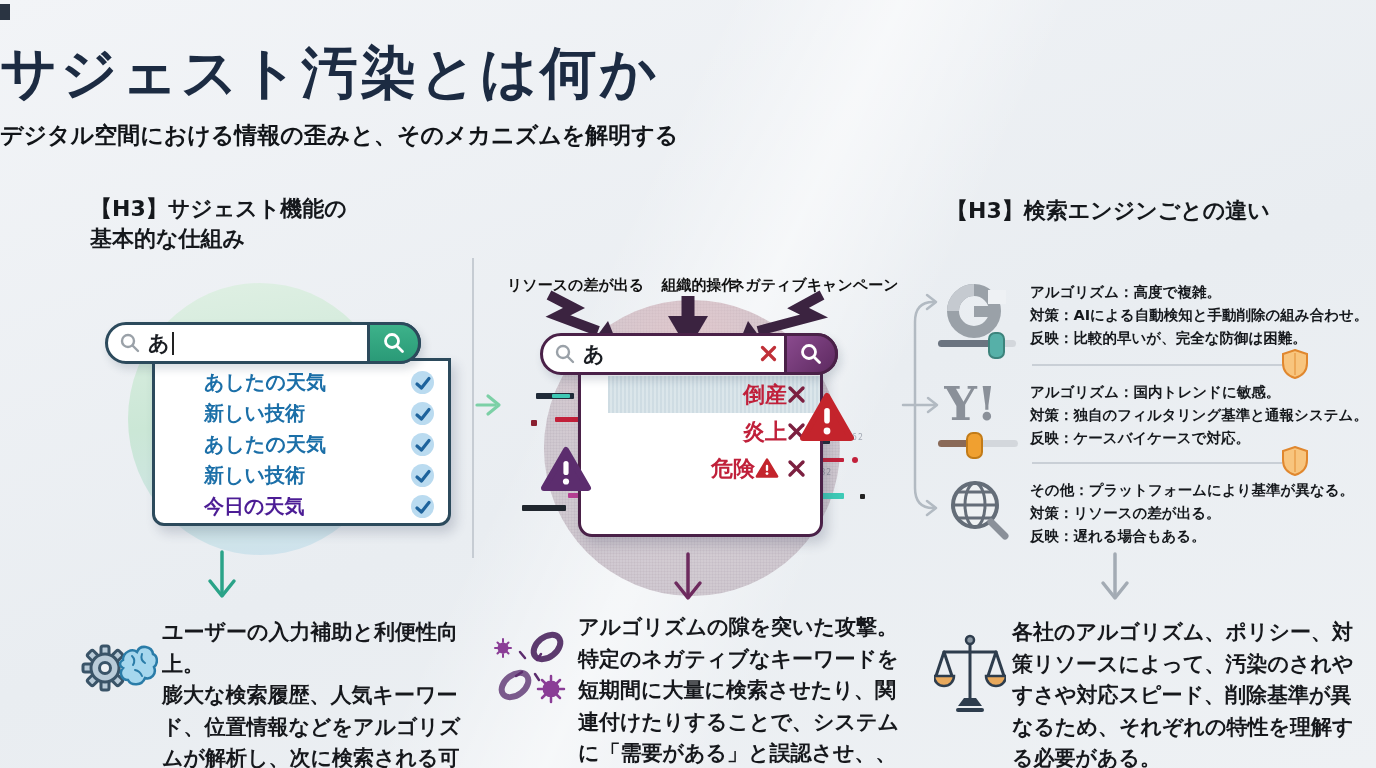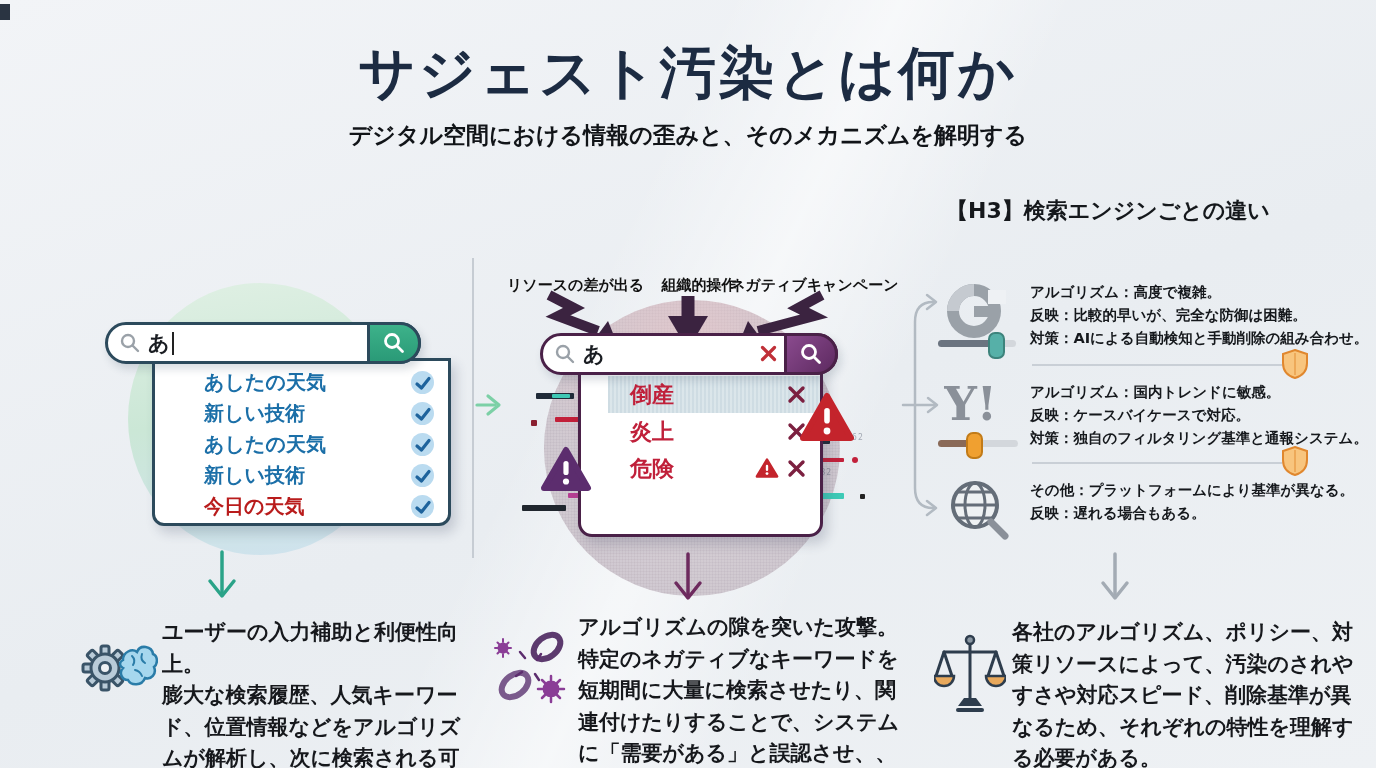--- a/index.html
+++ b/index.html
@@ -3,55 +3,55 @@
 <meta charset="utf-8">
 <style>
   html,body{margin:0;padding:0;}
   body{font-family:"DejaVu Sans",sans-serif;}
   #canvas{position:relative;width:1376px;height:768px;overflow:hidden;
     background:
       linear-gradient(115deg, rgba(255,255,255,0) 42%, rgba(255,255,255,.55) 52%, rgba(255,255,255,0) 62%),
       linear-gradient(160deg,#f2f4f7 0%,#e9edf1 55%,#eef1f4 100%);
     color:#15171c;}
   .abs{position:absolute;}
-  .ctr{text-align:center;}
+  .ctr{text-align:left;}
   
   .main-title{left:0;top:36px;width:1376px;font-size:56px;font-weight:900;letter-spacing:3px;color:#1c2b42;}
   .sub-title{left:0;top:120px;width:1376px;font-size:23px;font-weight:800;color:#111418;}
   .col-head{font-size:22px;font-weight:800;line-height:1.35;color:#15181c;}
   
   .c1-circle{left:128px;top:283px;width:264px;height:272px;border-radius:50%;
     background:linear-gradient(172deg,#e0f0e4 0%,#cbe7d6 48%,#cfe2ef 100%);}
   .searchbar{height:36px;background:#fff;border:3px solid #2c4a5c;border-radius:21px;
     display:flex;align-items:center;box-shadow:3px 5px 9px rgba(50,70,95,.18);}
   .sb-query{font-size:21px;font-weight:700;color:#1a1d22;margin-left:8px;}
   .cursor{display:inline-block;width:2px;height:23px;background:#222;vertical-align:middle;margin-left:2px;}
   .sb-btn{position:absolute;right:-3px;top:-3px;bottom:-3px;width:48px;border-radius:0 21px 21px 0;
     display:flex;align-items:center;justify-content:center;border:3px solid #2c4a5c;}
   .sb-btn.green{background:linear-gradient(180deg,#3db28a,#2a9a77);}
   .sb-btn.purple{background:linear-gradient(135deg,#8a4a8e,#5d2a60);border-color:#4a2148;}
   .panel{background:#fff;box-shadow:5px 7px 12px rgba(50,60,90,.20);padding-left:27px;}
   .c1-panel{left:152px;top:358px;width:266px;height:162px;border:3px solid #2c4a5c;border-radius:0 0 12px 12px;z-index:1;}
   .c1-row{height:31px;display:flex;align-items:center;padding:0 14px 0 22px;}
   .c1-row .txt{flex:1;font-size:20px;font-weight:800;color:#1b6fa8;}
-  .c1-row.last .txt{color:#b91c1c;}
+  .c1-row.last .txt{color:#4c1d95;}
   .chk{width:23px;height:23px;border-radius:50%;background:#badbf0;display:flex;align-items:center;justify-content:center;}
   .blk{font-size:21px;font-weight:700;line-height:1.5;color:#16181c;}
   .blk .lead{margin-bottom:0px;}
   
   .c2-circle{left:544px;top:300px;width:296px;height:296px;border-radius:50%;opacity:.95;
     background:
       radial-gradient(circle at 50% 16%, rgba(233,195,198,.6), rgba(0,0,0,0) 55%),
       repeating-linear-gradient(0deg, rgba(120,105,120,.07) 0 1px, transparent 1px 3px),
       repeating-linear-gradient(90deg, rgba(120,105,120,.07) 0 1px, transparent 1px 3px),
       radial-gradient(circle,#dad2d8 0%,#cfc7cf 70%,#c8c0c8 100%);}
   .atk-label{top:276px;font-size:15px;font-weight:800;color:#111;white-space:nowrap;}
   .c2-bar{left:540px;top:333px;width:292px;z-index:2;border-color:#4a2148;}
   .c2-panel{left:578px;top:369px;width:212px;height:158px;border:3px solid #4a2148;border-radius:4px 4px 14px 14px;z-index:1;padding-top:4px;}
-  .c2-row{height:37px;display:flex;align-items:center;padding:0 14px 0 22px;}
+  .c2-row{height:37px;display:flex;align-items:center;padding:0 14px 0 22px;text-align:right;}
   .c2-row .txt{flex:1;font-size:22px;font-weight:800;color:#c0203a;}
   .c2-row.hl{background:repeating-linear-gradient(90deg, rgba(140,170,190,.18) 0 2px, rgba(210,225,232,.18) 2px 4px),#dde7eb;}
   .gbar{position:absolute;border-radius:1px;}
   .noise-txt{position:absolute;font-family:"DejaVu Sans Mono",monospace;font-size:8px;color:rgba(70,80,100,.45);letter-spacing:1px;}
   
   .e-line{font-size:14.5px;font-weight:700;line-height:1.6;white-space:nowrap;color:#15181c;}
   .divider{height:2px;background:#c9cfd6;}
   .track{position:absolute;height:7px;border-radius:4px;background:#d3d7dc;}
   .track .fill{position:absolute;left:0;top:0;bottom:0;border-radius:4px;}
   .knob{position:absolute;top:-8px;width:13px;height:23px;border-radius:7px;}
@@ -61,20 +61,24 @@
 </head>
 <body>
 
 <div id="canvas">
 
   <div class="abs" style="left:0;top:4px;width:10px;height:16px;background:#2a3442;"></div>
 
   <div class="abs ctr main-title">サジェスト汚染とは何か</div>
   <div class="abs ctr sub-title">デジタル空間における情報の歪みと、そのメカニズムを解明する</div>
 
+  <div class="abs ctr col-head" style="left:90px;top:194px;width:330px;">
+    <div>【H3】サジェスト機能の</div>
+    <div>基本的な仕組み</div>
+  </div>
   <div class="abs ctr col-head" style="left:520px;top:194px;width:340px;">
   </div>
   <div class="abs col-head" style="left:946px;top:196px;width:430px;">【H3】検索エンジンごとの違い</div>
 
   <div class="abs vline" style="left:472px;top:258px;height:300px;"></div>
 
   <div class="abs c1-circle"></div>
 
   <div class="abs searchbar" style="left:105px;top:322px;width:310px;z-index:2;">
     <span style="margin-left:12px;">
@@ -282,63 +286,64 @@
       <rect x="44" y="8" width="18" height="14" fill="#eef1f4"></rect>
       <rect x="30" y="24" width="23" height="11" fill="#9aa1a8"></rect>
     </svg>
   </div>
   <div class="abs track" style="left:938px;top:340px;width:78px;">
     <div class="fill" style="width:56px;background:#6b7480;"></div>
     <div class="knob" style="left:50px;background:#56b0a8;border:2px solid #3d837c;"></div>
   </div>
   <div class="abs" style="left:1030px;top:281px;">
     <div class="e-line">アルゴリズム：高度で複雑。</div>
+    <div class="e-line">対策：AIによる自動検知と手動削除の組み合わせ。</div>
     <div class="e-line">反映：比較的早いが、完全な防御は困難。</div>
-    <div class="e-line">対策：AIによる自動検知と手動削除の組み合わせ。</div>
   </div>
   <div class="abs divider" style="left:1032px;top:364px;width:250px;"></div>
   <div class="abs" style="left:1282px;top:349px;">
     <svg width="26" height="30" viewBox="0 0 26 30">
         <path d="M13 1 L25 5 V14 C25 23 20 27 13 29 C6 27 1 23 1 14 V5 Z" fill="#f8c57e" stroke="#e0872e" stroke-width="2"></path>
         <path d="M13 4 V26" stroke="#e0872e" stroke-width="1.5" opacity=".6"></path>
       </svg>
   </div>
 
   <div class="abs" style="left:944px;top:380px;">
     <svg width="74" height="50" viewBox="0 0 74 50">
       <text x="0" y="40" font-family="DejaVu Serif, serif" font-size="46" font-weight="bold" fill="#8a9099">Y!</text>
     </svg>
   </div>
   <div class="abs track" style="left:938px;top:440px;width:80px;">
     <div class="fill" style="width:34px;background:#8a6a58;"></div>
     <div class="knob" style="left:28px;background:#f0a030;border:2px solid #c27b18;"></div>
   </div>
   <div class="abs" style="left:1030px;top:381px;">
     <div class="e-line">アルゴリズム：国内トレンドに敏感。</div>
+    <div class="e-line">対策：独自のフィルタリング基準と通報システム。</div>
     <div class="e-line">反映：ケースバイケースで対応。</div>
-    <div class="e-line">対策：独自のフィルタリング基準と通報システム。</div>
   </div>
   <div class="abs divider" style="left:1032px;top:462px;width:250px;"></div>
   <div class="abs" style="left:1282px;top:446px;">
     <svg width="26" height="30" viewBox="0 0 26 30">
         <path d="M13 1 L25 5 V14 C25 23 20 27 13 29 C6 27 1 23 1 14 V5 Z" fill="#f8c57e" stroke="#e0872e" stroke-width="2"></path>
         <path d="M13 4 V26" stroke="#e0872e" stroke-width="1.5" opacity=".6"></path>
       </svg>
   </div>
 
   <div class="abs" style="left:946px;top:477px;">
     <svg width="66" height="66" viewBox="0 0 66 66">
       <circle cx="29" cy="28" r="22" fill="#eef1f3" stroke="#646d78" stroke-width="4"></circle>
       <ellipse cx="29" cy="28" rx="10" ry="22" fill="none" stroke="#646d78" stroke-width="3"></ellipse>
       <path d="M7 28 H51 M11 15 H47 M11 41 H47" stroke="#646d78" stroke-width="3" fill="none"></path>
       <line x1="45" y1="45" x2="59" y2="59" stroke="#8a9099" stroke-width="7" stroke-linecap="round"></line>
     </svg>
   </div>
   <div class="abs" style="left:1030px;top:479px;">
     <div class="e-line">その他：プラットフォームにより基準が異なる。</div>
+    <div class="e-line">対策：リソースの差が出る。</div>
     <div class="e-line">反映：遅れる場合もある。</div>
   </div>
 
   <div class="abs" style="left:934px;top:632px;">
     <svg width="72" height="84" viewBox="0 0 72 84">
       <g stroke="#2e3d4d" stroke-width="3" fill="none" stroke-linecap="round">
         <line x1="36" y1="12" x2="36" y2="66"></line>
         <line x1="10" y1="20" x2="62" y2="20"></line>
         <path d="M10 20 L2 44 M10 20 L18 44"></path>
         <path d="M62 20 L54 44 M62 20 L70 44"></path>

